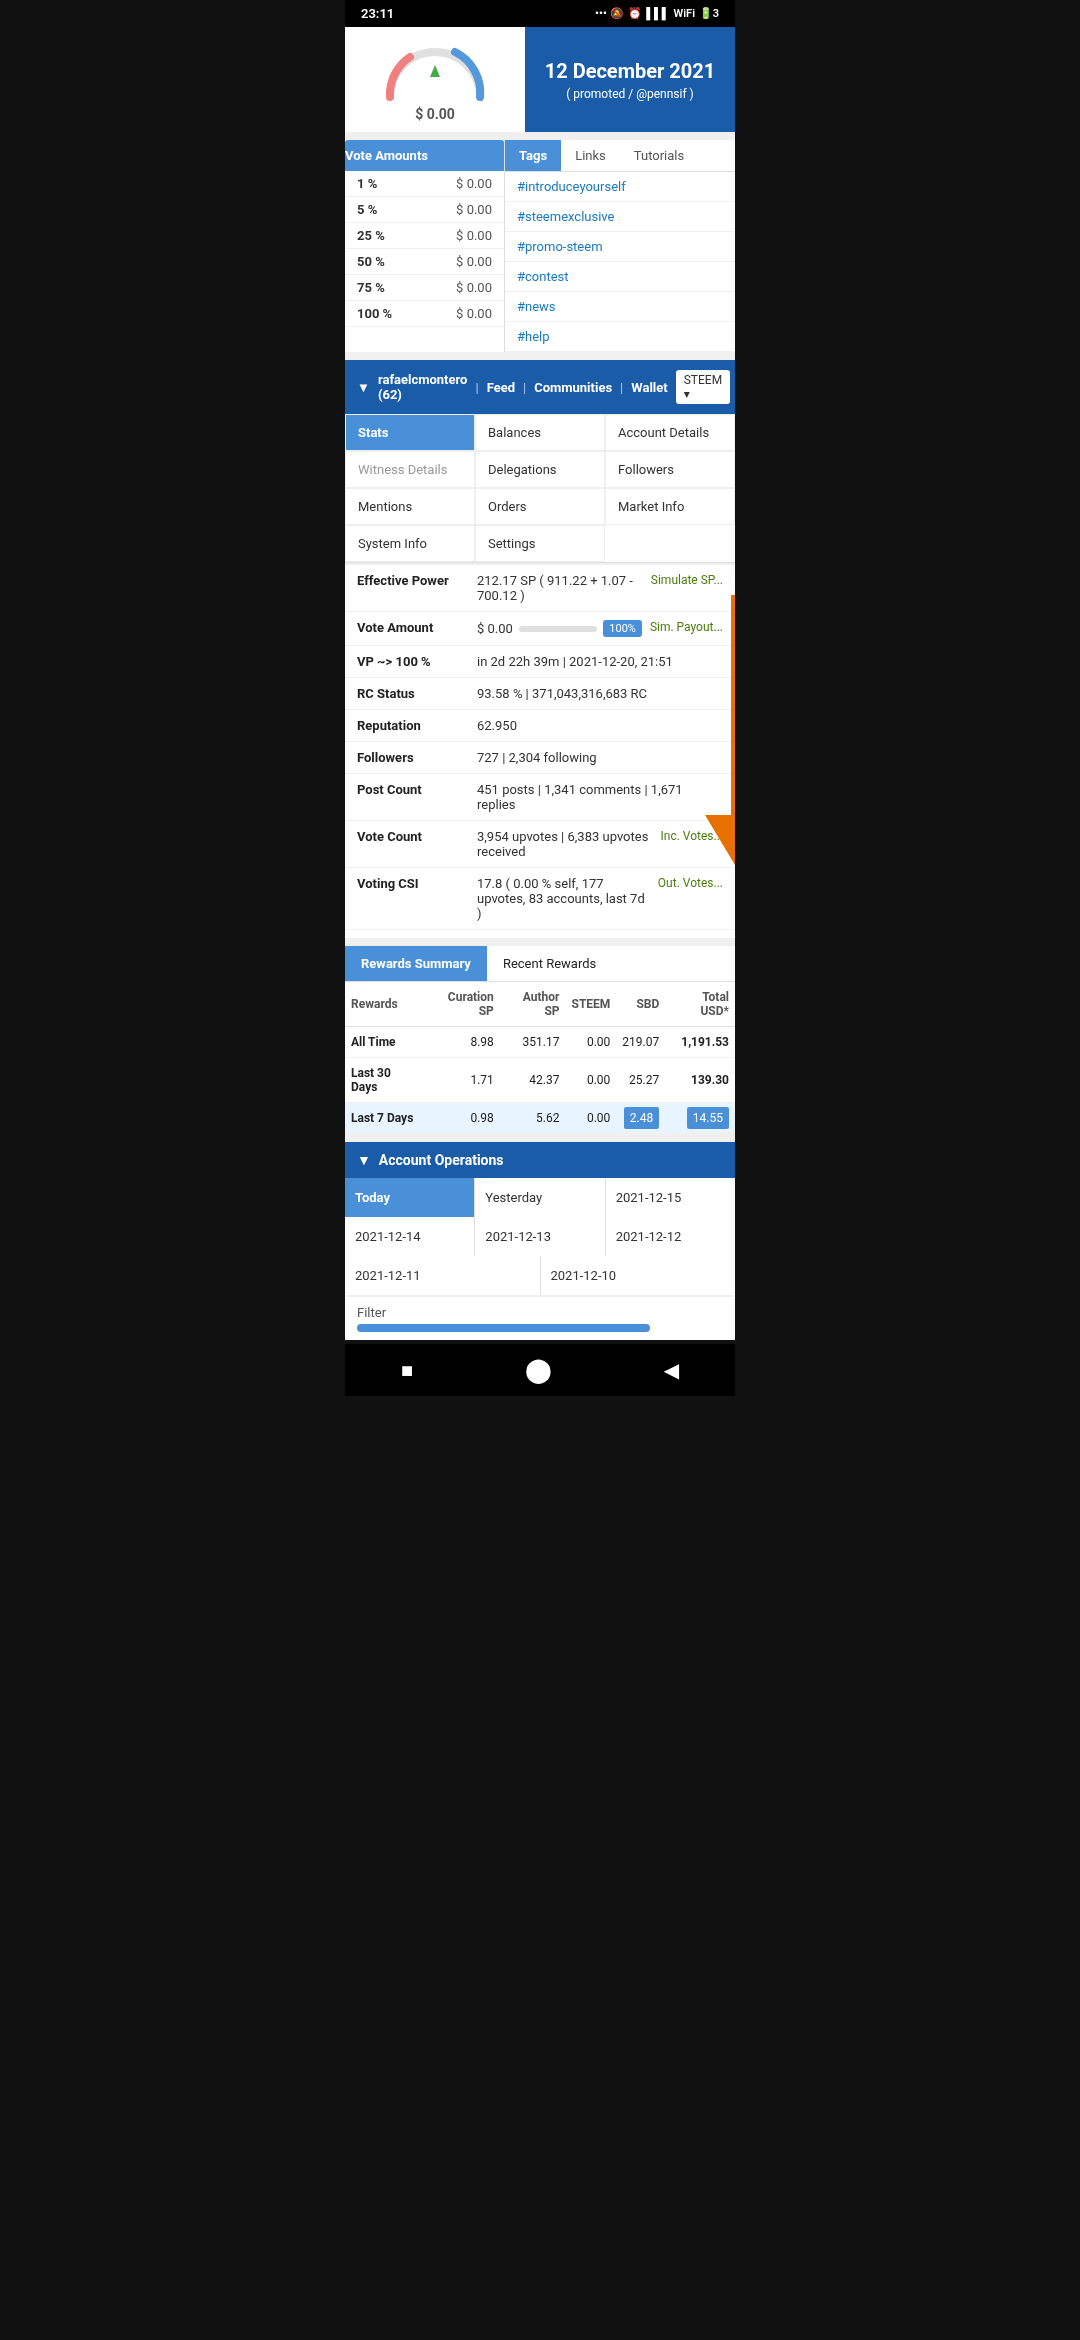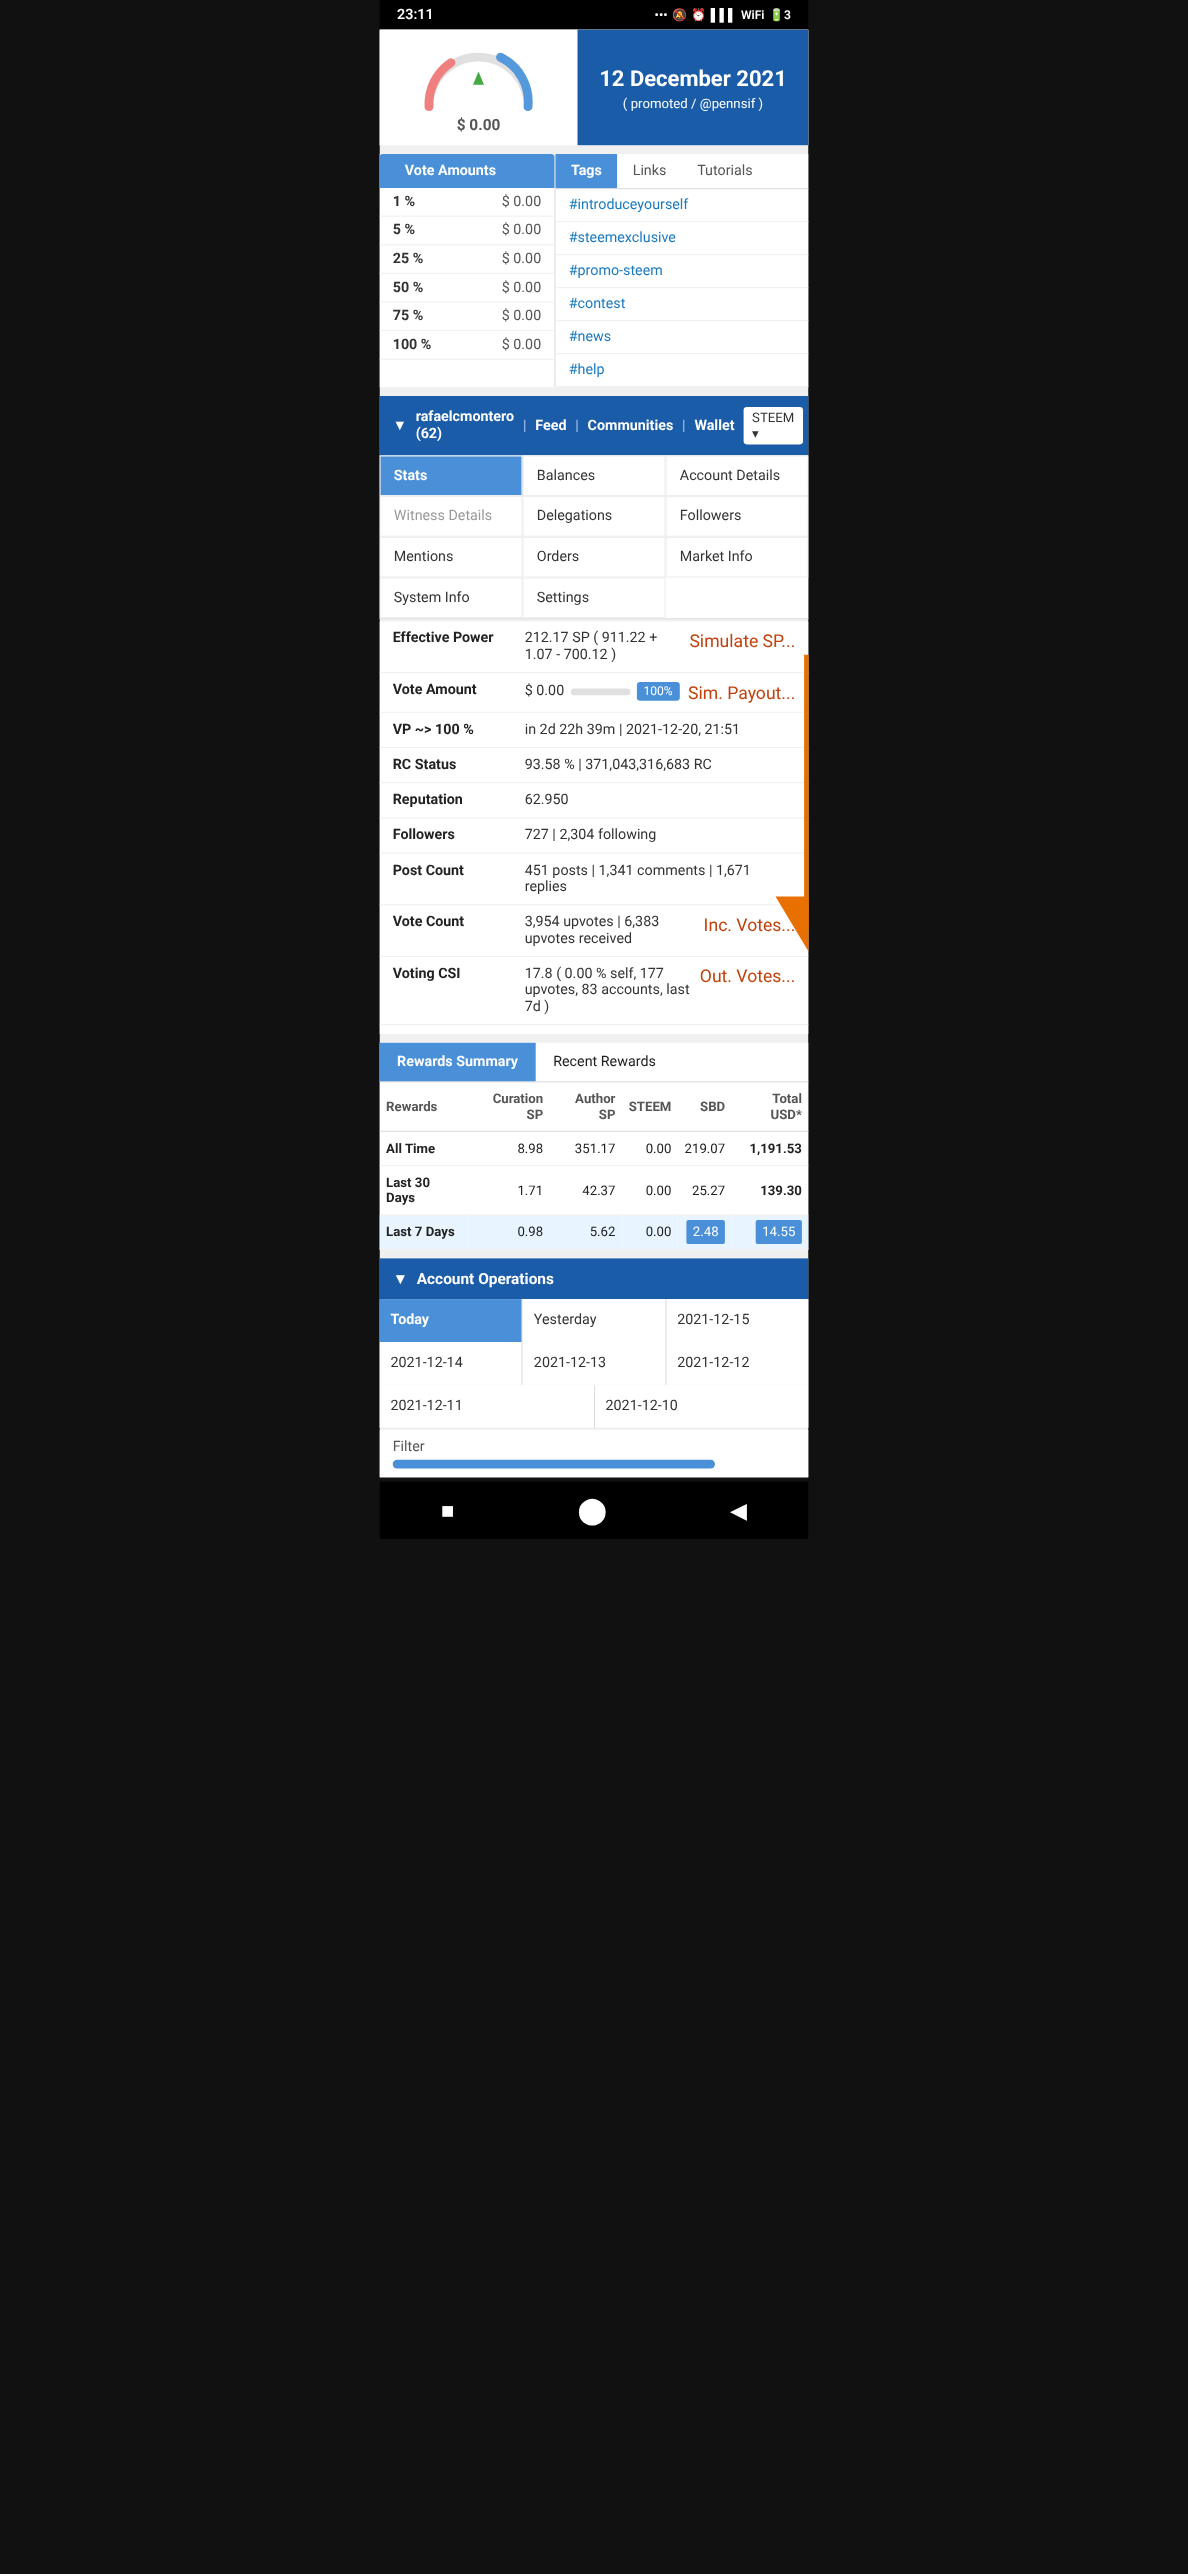--- a/index.html
+++ b/index.html
@@ -80,21 +80,21 @@
       display: flex;
       margin-top: 8px;
     }
     .vote-amounts-panel {
       width: 160px;
       border-right: 1px solid #ddd;
     }
     .panel-header-blue {
       background: #4a90d9;
       color: #fff;
-      padding: 8px 23px;
+      padding: 8px 0;
       font-weight: bold;
       font-size: 13px;
       border-radius: 3px 3px 0 0;
     }
     .vote-row {
       display: flex;
       justify-content: space-between;
       padding: 5px 12px;
       border-bottom: 1px solid #f0f0f0;
       font-size: 13px;
@@ -206,22 +206,22 @@
       font-size: 13px;
       color: #222;
       flex-shrink: 0;
     }
     .stats-value {
       flex: 1;
       font-size: 13px;
       color: #333;
     }
     .stats-action {
-      color: #c2410c;
-      font-size: 16px;
+      color: #4d7c0f;
+      font-size: 12px;
       margin-left: 8px;
       white-space: nowrap;
     }
     .vote-input-row {
       display: flex;
       align-items: center;
       gap: 6px;
     }
     .vote-input-bar {
       flex: 1;

